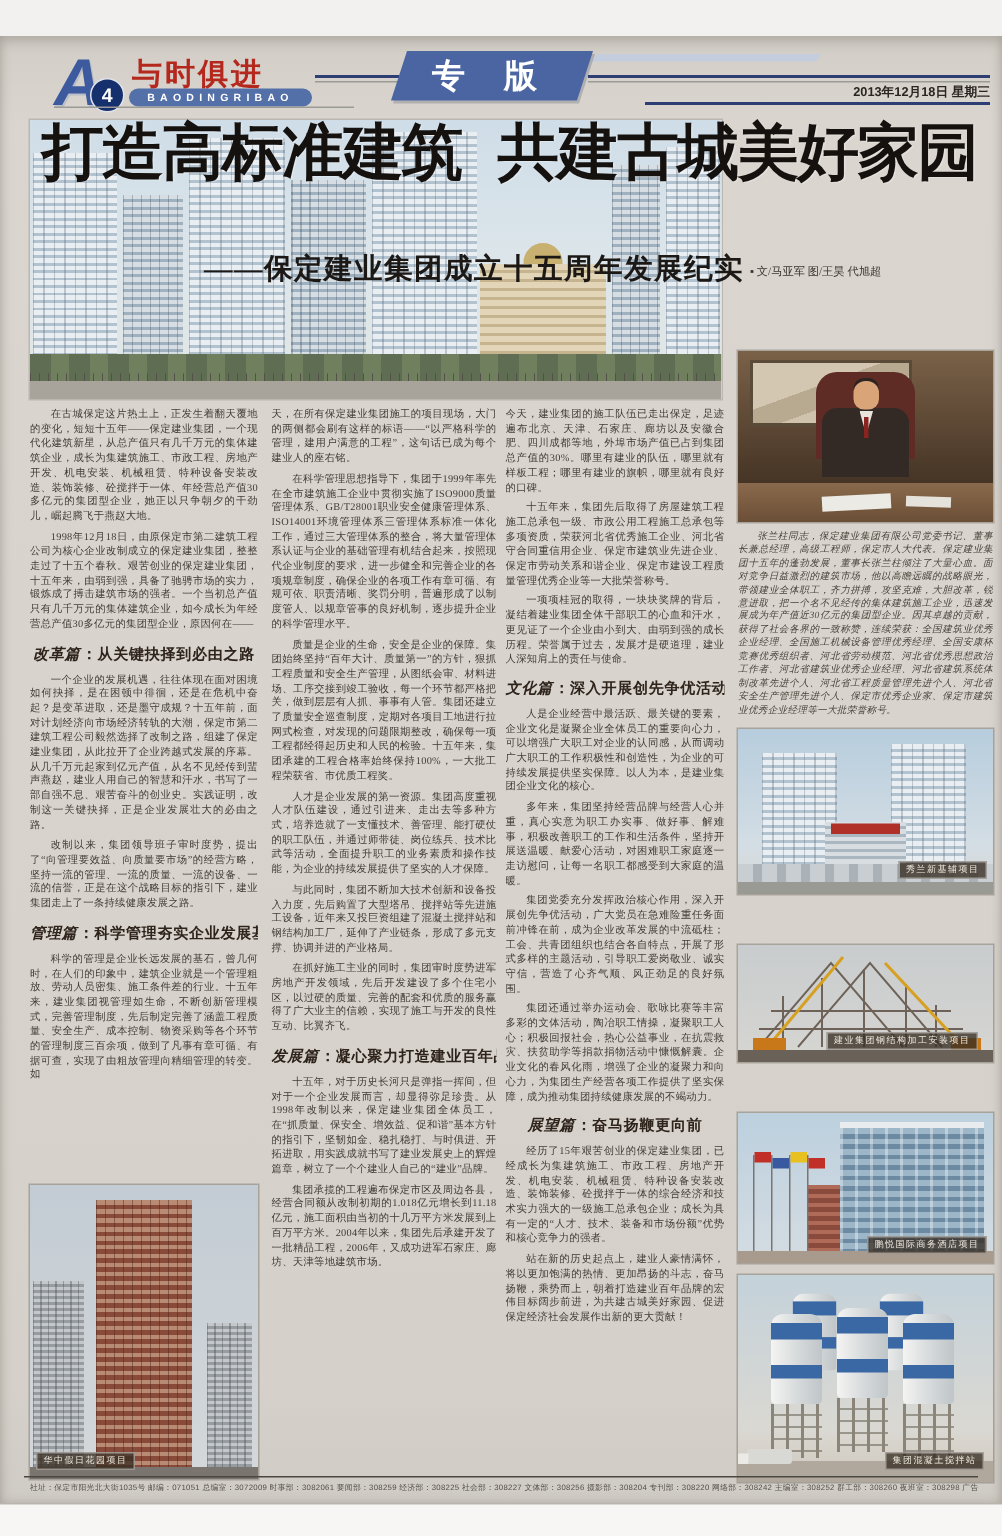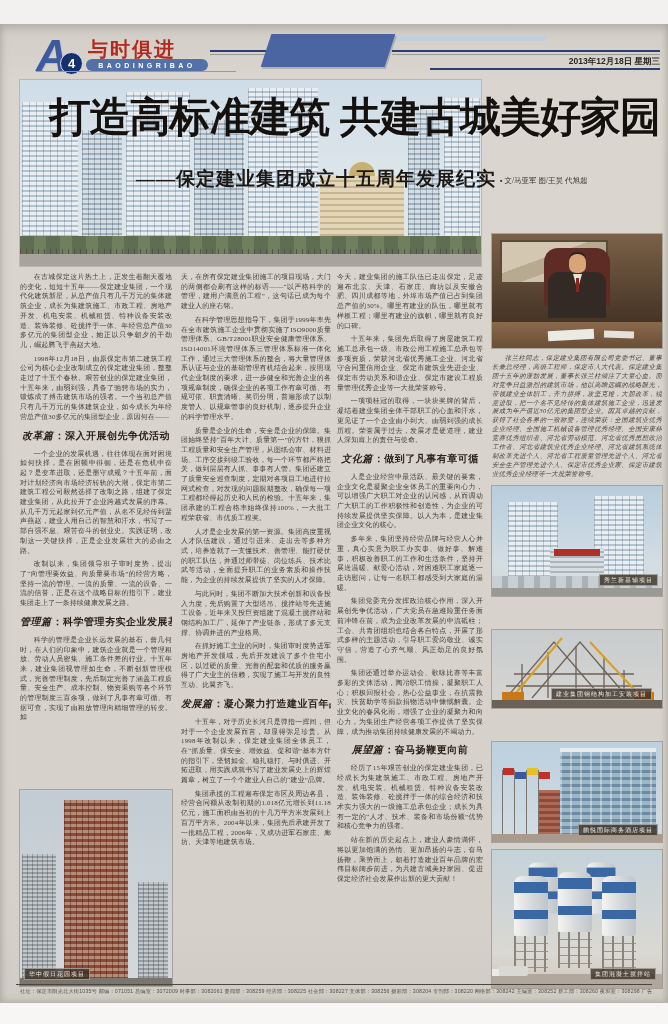--- a/index.html
+++ b/index.html
@@ -40,23 +40,23 @@
   .twr.dk{background:
     repeating-linear-gradient(90deg, rgba(50,70,90,.3) 0 1px, transparent 1px 6px),
     repeating-linear-gradient(180deg,#d6dee4 0 3px,#9fb0bf 3px 5px);}
   .beige-bldg{position:absolute;background:repeating-linear-gradient(180deg,#e3d6b8 0 4px,#c6b48e 4px 6px);}
   .dome{position:absolute;width:26px;height:14px;border-radius:13px 13px 0 0;background:#c8b070;}
   .green-strip{position:absolute;left:0;bottom:12px;width:100%;height:18px;
     background:repeating-linear-gradient(90deg,#5f6e52 0 14px,#70805e 14px 26px);}
   .road-strip{position:absolute;left:0;bottom:0;width:100%;height:12px;background:#a8a49c;}
   .fence{position:absolute;left:0;bottom:9px;width:100%;height:8px;
     background:repeating-linear-gradient(90deg,#55504a 0 1px,transparent 1px 6px);}
-  .headline{position:absolute;left:28px;top:90px;width:632px;
-    font-family:Liberation Sans, sans-serif;font-size:41px;font-weight:900;color:#14110e;
-    letter-spacing:-1px;white-space:nowrap;text-shadow:1px 1px 0 rgba(255,255,255,.25);z-index:6;text-align:right;}
+  .headline{position:absolute;left:28px;top:74px;width:632px;
+    font-family:Liberation Mono, monospace;font-size:41px;font-weight:900;color:#14110e;
+    letter-spacing:-1px;white-space:nowrap;text-shadow:1px 1px 0 rgba(255,255,255,.25);z-index:6;}
   .subhead{position:absolute;left:136px;top:166px;font-family:Liberation Serif, serif;
     font-size:19px;font-weight:700;color:#1b1815;z-index:6;letter-spacing:1px;}
   .byline{position:absolute;left:500px;top:176px;font-size:7.5px;color:#3a342e;z-index:6;}
 
   
   .col{position:absolute;top:272px;overflow:hidden;}
   .col-text{overflow:hidden;}
   .para{font-size:6.9px;line-height:9.7px;color:#423c36;text-align:justify;margin:0 0 4px 0;text-indent:2em;letter-spacing:.2px;}
   .para.noind{text-indent:0;}
   .sec-h{font-family:"Liberation Sans",sans-serif;font-size:10px;font-weight:900;color:#2e241c;
@@ -139,20 +139,21 @@
   <div class="brand-cn">与时俱进</div>
   <div class="brand-bar">BAODINGRIBAO</div>
   <div class="rule-navy" style="left:210px;width:56px;"></div>
   <div class="rule-gray" style="left:210px;width:56px;"></div>
   <div class="rule-navy" style="left:392px;width:268px;"></div>
   <div class="rule-gray" style="left:392px;width:268px;"></div>
   <div class="rule-navy r2" style="left:430px;width:230px;"></div>
   <div class="rule-gray r2" style="left:36px;width:200px;"></div>
   <div class="ban-slash"></div>
   <div class="ban-box"></div>
+  <div class="ban-text">专 版</div>
   <div class="date-line">2013年12月18日 星期三</div>
 
   <div class="hero">
     <div class="twr" style="left:2px;bottom:14px;width:56px;height:150px;"></div>
     <div class="twr dk" style="left:62px;bottom:14px;width:40px;height:122px;"></div>
     <div class="twr" style="left:106px;bottom:14px;width:64px;height:160px;"></div>
     <div class="twr dk" style="left:174px;bottom:14px;width:50px;height:132px;"></div>
     <div class="twr" style="left:228px;bottom:14px;width:70px;height:164px;"></div>
     <div class="beige-bldg" style="left:300px;bottom:26px;width:84px;height:64px;"></div>
     <div class="dome" style="left:329px;bottom:90px;"></div>
@@ -164,21 +165,21 @@
   </div>
 
   <div class="headline">打造高标准建筑 共建古城美好家园</div>
   <div class="subhead">——保定建业集团成立十五周年发展纪实</div>
   <div class="byline">▪ 文/马亚军  图/王昊 代旭超</div>
 
   <div class="col" style="left:20px;width:152px;height:726px;">
     <div class="col-text" style="height:514px;">
       <p class="para">在古城保定这片热土上，正发生着翻天覆地的变化，短短十五年——保定建业集团，一个现代化建筑新星，从总产值只有几千万元的集体建筑企业，成长为集建筑施工、市政工程、房地产开发、机电安装、机械租赁、特种设备安装改造、装饰装修、砼搅拌于一体、年经营总产值30多亿元的集团型企业，她正以只争朝夕的干劲儿，崛起腾飞于燕赵大地。</p>
       <p class="para">1998年12月18日，由原保定市第二建筑工程公司为核心企业改制成立的保定建业集团，整整走过了十五个春秋。艰苦创业的保定建业集团，十五年来，由弱到强，具备了驰骋市场的实力，锻炼成了搏击建筑市场的强者。一个当初总产值只有几千万元的集体建筑企业，如今成长为年经营总产值30多亿元的集团型企业，原因何在——</p>
-      <div class="sec-h"><span class="sec-lead">改革篇</span><span>：深入开展创先争优活动</span></div>
+      <div class="sec-h"><span class="sec-lead">改革篇</span><span>：从关键抉择到必由之路</span></div>
       <p class="para">一个企业的发展机遇，往往体现在面对困境如何抉择，是在困顿中徘徊，还是在危机中奋起？是变革进取，还是墨守成规？十五年前，面对计划经济向市场经济转轨的大潮，保定市第二建筑工程公司毅然选择了改制之路，组建了保定建业集团，从此拉开了企业跨越式发展的序幕。从几千万元起家到亿元产值，从名不见经传到蜚声燕赵，建业人用自己的智慧和汗水，书写了一部自强不息、艰苦奋斗的创业史。实践证明，改制这一关键抉择，正是企业发展壮大的必由之路。</p>
       <p class="para">改制以来，集团领导班子审时度势，提出了“向管理要效益、向质量要市场”的经营方略，坚持一流的管理、一流的质量、一流的设备、一流的信誉，正是在这个战略目标的指引下，建业集团走上了一条持续健康发展之路。</p>
       <div class="sec-h"><span class="sec-lead">管理篇</span><span>：科学管理夯实企业发展基石</span></div>
       <p class="para">科学的管理是企业长远发展的基石，曾几何时，在人们的印象中，建筑企业就是一个管理粗放、劳动人员密集、施工条件差的行业。十五年来，建业集团视管理如生命，不断创新管理模式，完善管理制度，先后制定完善了涵盖工程质量、安全生产、成本控制、物资采购等各个环节的管理制度三百余项，做到了凡事有章可循、有据可查，实现了由粗放管理向精细管理的转变。如</p>
     </div>
   </div>
 
   <div class="photo ph-red">
     <div class="twr-grey" style="left:2px;bottom:8px;width:34px;height:124px;"></div>
     <div class="twr-grey" style="left:118px;bottom:8px;width:30px;height:96px;"></div>
@@ -196,21 +197,21 @@
     <p class="para">在抓好施工主业的同时，集团审时度势进军房地产开发领域，先后开发建设了多个住宅小区，以过硬的质量、完善的配套和优质的服务赢得了广大业主的信赖，实现了施工与开发的良性互动、比翼齐飞。</p>
     <div class="sec-h"><span class="sec-lead">发展篇</span><span>：凝心聚力打造建业百年品牌</span></div>
     <p class="para">十五年，对于历史长河只是弹指一挥间，但对于一个企业发展而言，却显得弥足珍贵。从1998年改制以来，保定建业集团全体员工，在“抓质量、保安全、增效益、促和谐”基本方针的指引下，坚韧如金、稳扎稳打、与时俱进、开拓进取，用实践成就书写了建业发展史上的辉煌篇章，树立了一个个建业人自己的“建业”品牌。</p>
     <p class="para">集团承揽的工程遍布保定市区及周边各县，经营合同额从改制初期的1.018亿元增长到11.18亿元，施工面积由当初的十几万平方米发展到上百万平方米。2004年以来，集团先后承建开发了一批精品工程，2006年，又成功进军石家庄、廊坊、天津等地建筑市场。</p>
   </div>
 
   <div class="col" style="left:337px;width:146px;height:726px;">
     <p class="para noind">今天，建业集团的施工队伍已走出保定，足迹遍布北京、天津、石家庄、廊坊以及安徽合肥、四川成都等地，外埠市场产值已占到集团总产值的30%。哪里有建业的队伍，哪里就有样板工程；哪里有建业的旗帜，哪里就有良好的口碑。</p>
     <p class="para">十五年来，集团先后取得了房屋建筑工程施工总承包一级、市政公用工程施工总承包等多项资质，荣获河北省优秀施工企业、河北省守合同重信用企业、保定市建筑业先进企业、保定市劳动关系和谐企业、保定市建设工程质量管理优秀企业等一大批荣誉称号。</p>
     <p class="para">一项项桂冠的取得，一块块奖牌的背后，凝结着建业集团全体干部职工的心血和汗水，更见证了一个企业由小到大、由弱到强的成长历程。荣誉属于过去，发展才是硬道理，建业人深知肩上的责任与使命。</p>
-    <div class="sec-h"><span class="sec-lead">文化篇</span><span>：做到了凡事有章可循</span></div>
+    <div class="sec-h"><span class="sec-lead">文化篇</span><span>：深入开展创先争优活动</span></div>
     <p class="para">人是企业经营中最活跃、最关键的要素，企业文化是凝聚企业全体员工的重要向心力，可以增强广大职工对企业的认同感，从而调动广大职工的工作积极性和创造性，为企业的可持续发展提供坚实保障。以人为本，是建业集团企业文化的核心。</p>
     <p class="para">多年来，集团坚持经营品牌与经营人心并重，真心实意为职工办实事、做好事、解难事，积极改善职工的工作和生活条件，坚持开展送温暖、献爱心活动，对困难职工家庭逐一走访慰问，让每一名职工都感受到大家庭的温暖。</p>
     <p class="para">集团党委充分发挥政治核心作用，深入开展创先争优活动，广大党员在急难险重任务面前冲锋在前，成为企业改革发展的中流砥柱；工会、共青团组织也结合各自特点，开展了形式多样的主题活动，引导职工爱岗敬业、诚实守信，营造了心齐气顺、风正劲足的良好氛围。</p>
     <p class="para">集团还通过举办运动会、歌咏比赛等丰富多彩的文体活动，陶冶职工情操，凝聚职工人心；积极回报社会，热心公益事业，在抗震救灾、扶贫助学等捐款捐物活动中慷慨解囊。企业文化的春风化雨，增强了企业的凝聚力和向心力，为集团生产经营各项工作提供了坚实保障，成为推动集团持续健康发展的不竭动力。</p>
     <div class="sec-h"><span class="sec-lead">展望篇</span><span>：奋马扬鞭更向前</span></div>
     <p class="para">经历了15年艰苦创业的保定建业集团，已经成长为集建筑施工、市政工程、房地产开发、机电安装、机械租赁、特种设备安装改造、装饰装修、砼搅拌于一体的综合经济和技术实力强大的一级施工总承包企业；成长为具有一定的“人才、技术、装备和市场份额”优势和核心竞争力的强者。</p>
     <p class="para">站在新的历史起点上，建业人豪情满怀，将以更加饱满的热情、更加昂扬的斗志，奋马扬鞭，乘势而上，朝着打造建业百年品牌的宏伟目标阔步前进，为共建古城美好家园、促进保定经济社会发展作出新的更大贡献！</p>
   </div>
 
 

